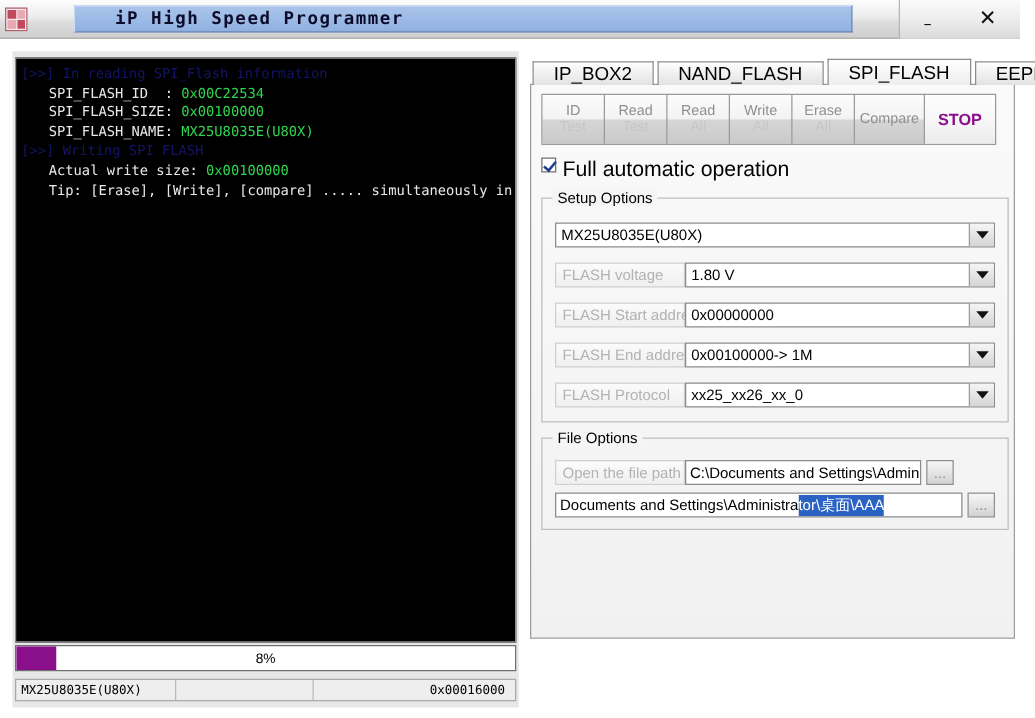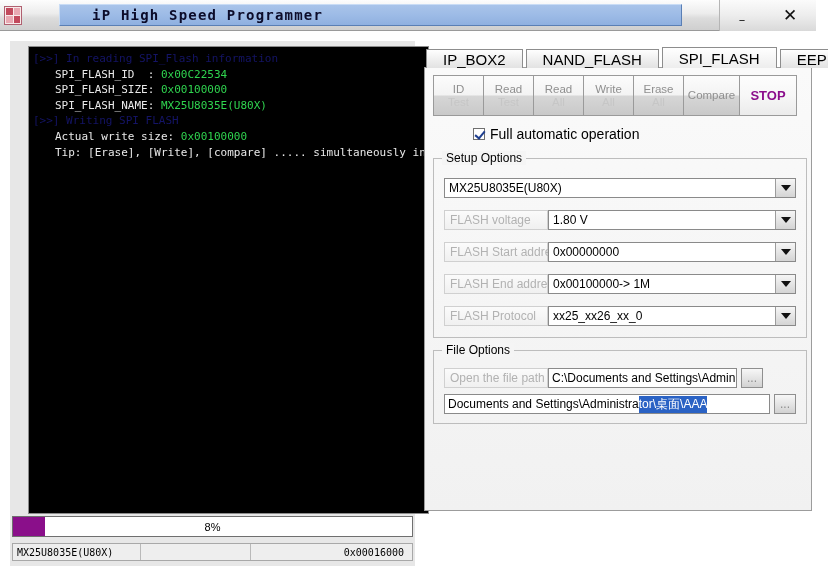--- a/index.html
+++ b/index.html
@@ -90,21 +90,21 @@
   
   .left-panel {
     position: absolute;
     left: 10px; top: 41px;
     width: 405px; height: 525px;
     background: #e7e7e7;
     box-sizing: border-box;
   }
   .console {
     position: absolute;
-    left: 28px; top: 46px;
+    left: 12px; top: 46px;
     width: 401px; height: 468px;
     background: #000000;
     border: 1px solid #8c8c8c;
     box-sizing: border-box;
     overflow: hidden;
     font-family: "DejaVu Sans Mono", monospace;
     font-size: 11px;
     line-height: 15.6px;
     padding: 4px 2px 0 4px;
   }
@@ -248,24 +248,22 @@
     color: #8b0d8b;
     font-weight: bold;
     font-size: 13px;
   }
 
   
   .chkrow {
     position: absolute;
     left: 8px; top: 58px;
     display: flex;
-    align-items: center;
-    font-size: 14px;
-    color: #000;
-    margin-left: 40px;
+    font-size: 17px;
+    color: #000;
   }
   .chkbox {
     width: 12px; height: 12px;
     border: 1px solid #6f6f6f;
     background: #ffffff;
     margin-right: 5px;
     position: relative;
     box-sizing: border-box;
     flex: 0 0 auto;
   }

